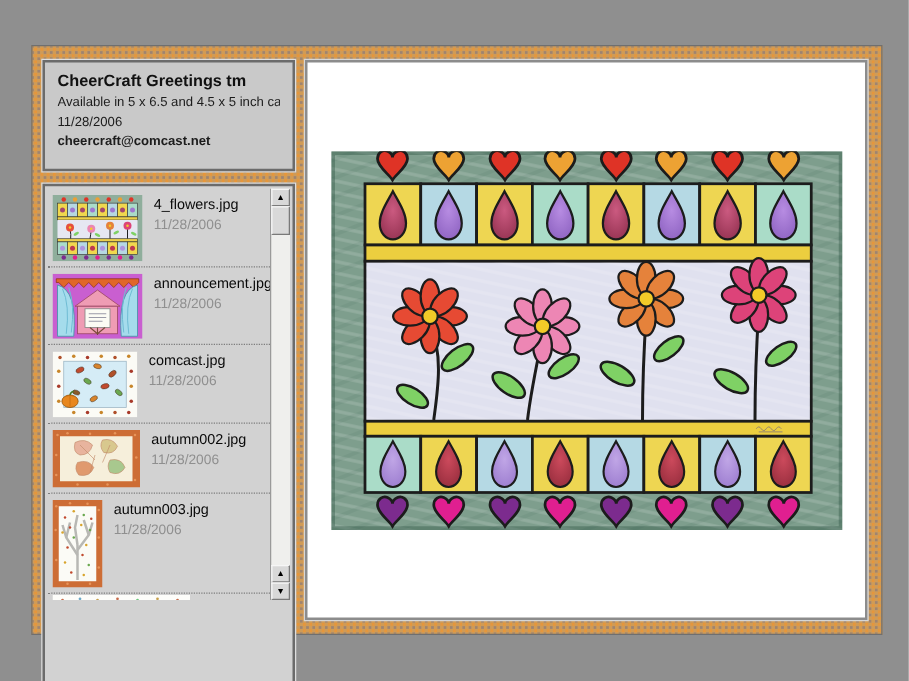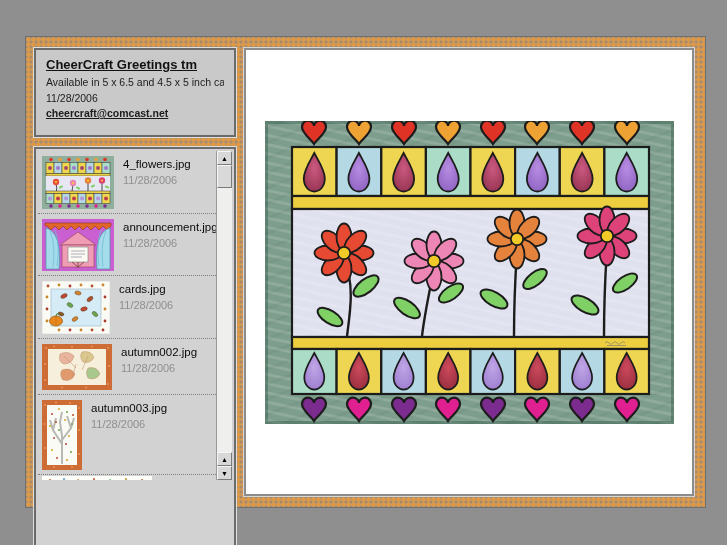--- a/index.html
+++ b/index.html
@@ -20,23 +20,23 @@
     background-position:0 0,2.5px 2.5px;
   }
   .panel{
     position:absolute;box-sizing:border-box;
     border:2px solid #6b6b6b;
     box-shadow:0 0 0 1px #dedede;
     background:#c9c9c9;
   }
   
   .header-panel{left:8px;top:11px;width:202px;height:89px;padding:7px 10px;}
-  .header-panel .title{font-size:13px;font-weight:bold;color:#111;margin:0 0 4px 0;text-decoration:underline;}
+  .header-panel .title{font-size:13px;font-weight:bold;color:#111;margin:0 0 4px 0;}
   .header-panel .line{font-size:10.5px;color:#1c1c1c;margin:0 0 3.5px 0;white-space:nowrap;overflow:hidden;}
-  .header-panel .email{font-weight:bold;text-decoration:underline;}
+  .header-panel .email{font-weight:bold;}
   
   .list-panel{left:8px;top:110px;width:202px;height:441px;background:#d2d2d2;}
   .items{
     position:absolute;left:2px;top:2px;width:180px;height:329px;
     overflow:hidden;background:#d2d2d2;
   }
   .list-item{
     box-sizing:border-box;display:flex;align-items:flex-start;
     padding:5px 4px 4px 4px;border-bottom:1px dotted #7d7d7d;
   }
@@ -258,21 +258,21 @@
             <ellipse cx="42" cy="28" rx="3.4" ry="2" fill="#c14a2e" transform="rotate(-15 42 28)"></ellipse>
             <ellipse cx="53" cy="33" rx="3.2" ry="1.9" fill="#6aa84f" transform="rotate(40 53 33)"></ellipse>
             <ellipse cx="33" cy="38" rx="3.2" ry="1.9" fill="#d8842c" transform="rotate(-30 33 38)"></ellipse>
             <ellipse cx="19" cy="33" rx="3" ry="1.8" fill="#8a5a2a" transform="rotate(20 19 33)"></ellipse>
           </g>
           <ellipse cx="14" cy="40" rx="6.5" ry="5" fill="#e8871e" stroke="#9a5a10" stroke-width="0.7"></ellipse>
           <path d="M14,35 q0.5,-2.5 3,-3" stroke="#4a7a2a" stroke-width="1.2" fill="none"></path>
           <path d="M11,36 q3,-1.5 6,0 M14,35.5 V44" stroke="#c06a10" stroke-width="0.6" fill="none"></path>
         </svg>
         <div class="meta">
-          <div class="fname">cards.jpg</div>
+          <div class="fname">comcast.jpg</div>
           <div class="fdate">11/28/2006</div>
         </div>
       </div>
 
       <div class="list-item">
         <svg class="thumb" width="70" height="46" viewBox="0 0 70 46">
           <rect width="70" height="46" fill="#cd6d35"></rect>
           <g fill="#e8955a">
               <circle cx="4" cy="4" r="1"></circle>
               <circle cx="12" cy="2.5" r="1"></circle>

